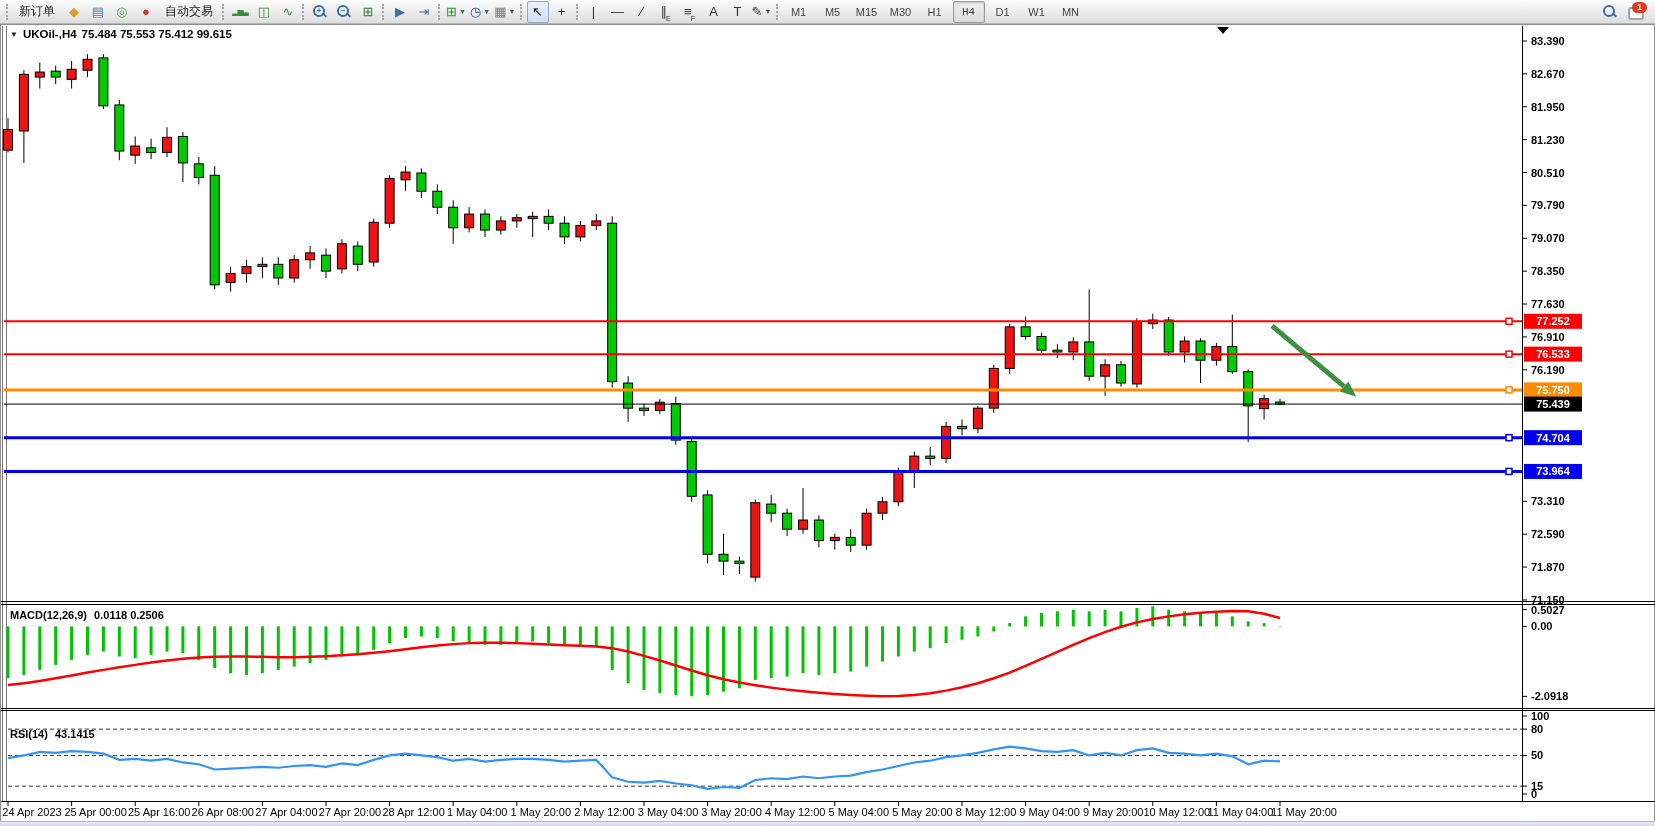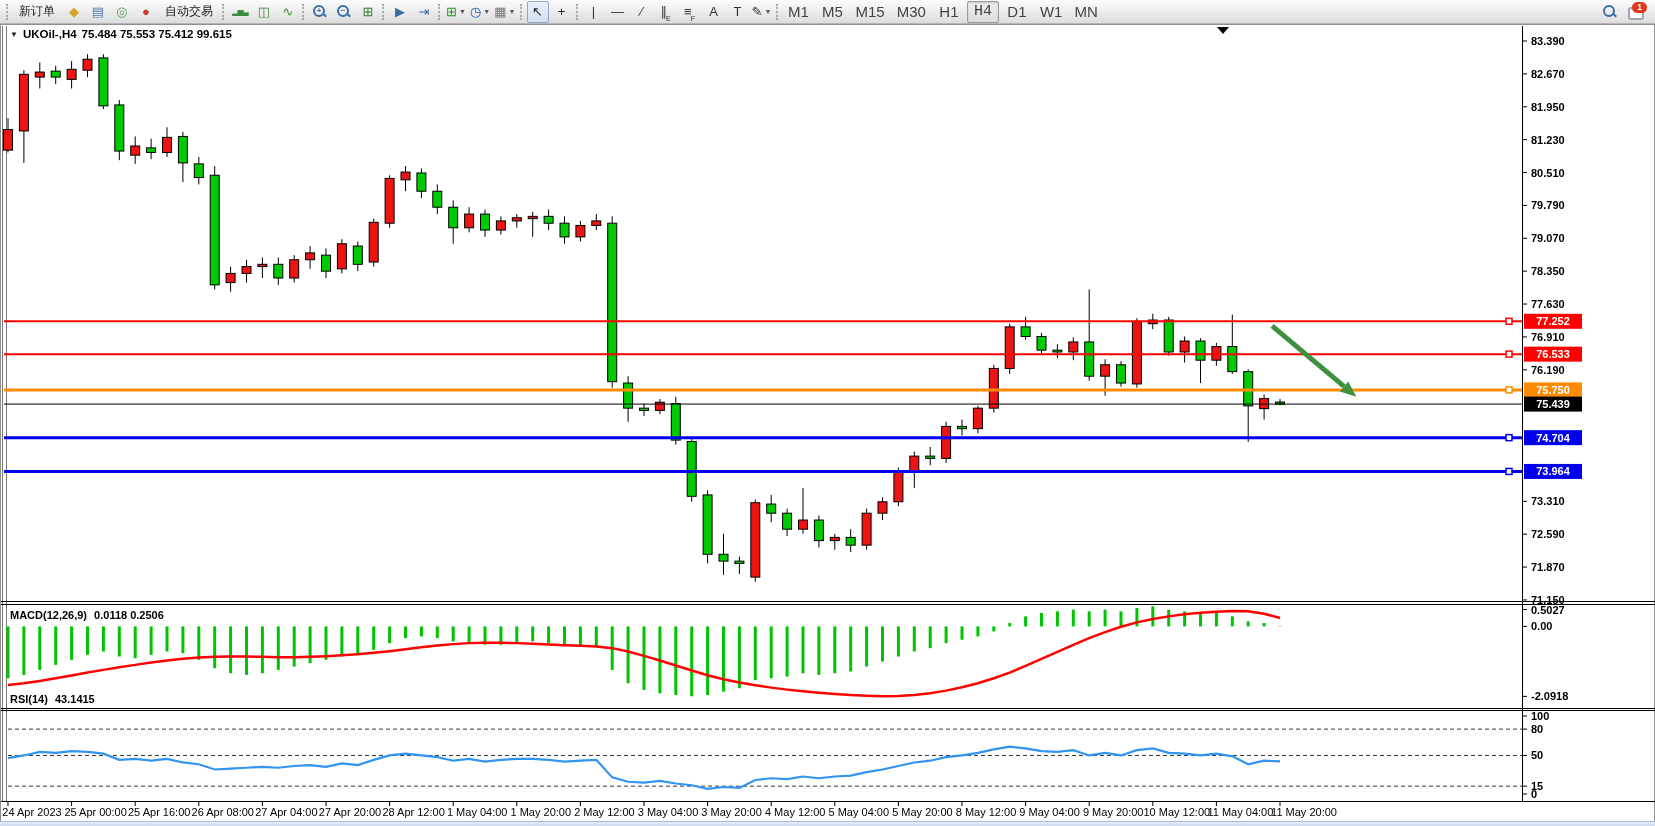--- a/index.html
+++ b/index.html
@@ -11,21 +11,21 @@
     border-bottom:1px solid #b5b5b5;display:flex;align-items:center;box-sizing:border-box;padding-left:4px;}
   .grip{width:0;height:16px;border-left:2px dotted #a8a8a8;margin:0 4px 0 2px;}
   .tbtn{display:inline-flex;align-items:center;justify-content:center;height:20px;min-width:20px;
     margin:0 1px;border:1px solid transparent;border-radius:2px;font-size:13px;cursor:default;color:#333;}
   .tbtn.active{border:1px solid #8fa8c8;background:linear-gradient(#e9f0fa,#d2e0f2);}
   .tbtn .glyph{line-height:1;}
   .tbtn .small{font-size:8px;letter-spacing:-1px;}
   .tbtn .sub{font-size:7px;margin-left:-1px;align-self:flex-end;}
   .tbtn .dd{font-size:7px;color:#555;margin-left:2px;}
   .textbtn{font-size:12px;padding:0 5px;color:#222;}
-  .tf{font-size:15px;color:#444;padding:0 4px;min-width:22px;}
+  .tf{font-size:11px;color:#444;padding:0 4px;min-width:22px;}
   .tf.active{border:1px solid #9a9a9a;background:linear-gradient(#efefef,#dcdcdc);box-shadow:inset 0 1px 2px rgba(0,0,0,.18);font-family:Liberation Mono, monospace;}
   .spacer{flex:1;}
   .right-icons{display:flex;align-items:center;margin-right:10px;gap:10px;}
   .mag{position:relative;width:16px;height:16px;}
   .mag .lens{position:absolute;left:1px;top:1px;width:8px;height:8px;border:2px solid #3a6ea5;border-radius:50%;
     display:flex;align-items:center;justify-content:center;font-size:8px;color:#3a6ea5;font-weight:bold;line-height:1;}
   .mag .stick{position:absolute;left:10px;top:10px;width:5px;height:2px;background:#3a6ea5;transform:rotate(45deg);}
   .bubble{position:relative;width:17px;height:14px;}
   .bubble .bb{position:absolute;left:0;top:2px;width:12px;height:9px;border:2px solid #9aa5b5;border-radius:3px;background:#fff;}
   .badge{position:absolute;right:-2px;top:-3px;min-width:11px;height:11px;border-radius:6px;background:#e03a1e;
@@ -551,20 +551,20 @@
     <div class="chart-title">
       <span class="tri">▼</span>
       <span>UKOil-,H4</span>
       <span>75.484 75.553 75.412 99.615</span>
     </div>
 
     <div class="ind-label" style="top:585px">
       <span>MACD(12,26,9)</span>
       <span>0.0118 0.2506</span>
     </div>
-    <div class="ind-label" style="top:669px">
+    <div class="ind-label" style="top:704px">
       <span>RSI(14)</span>
       <span>43.1415</span>
     </div>
 
     <div class="footer-strip"></div>
   </div>
 </div>
 
 </body></html>

